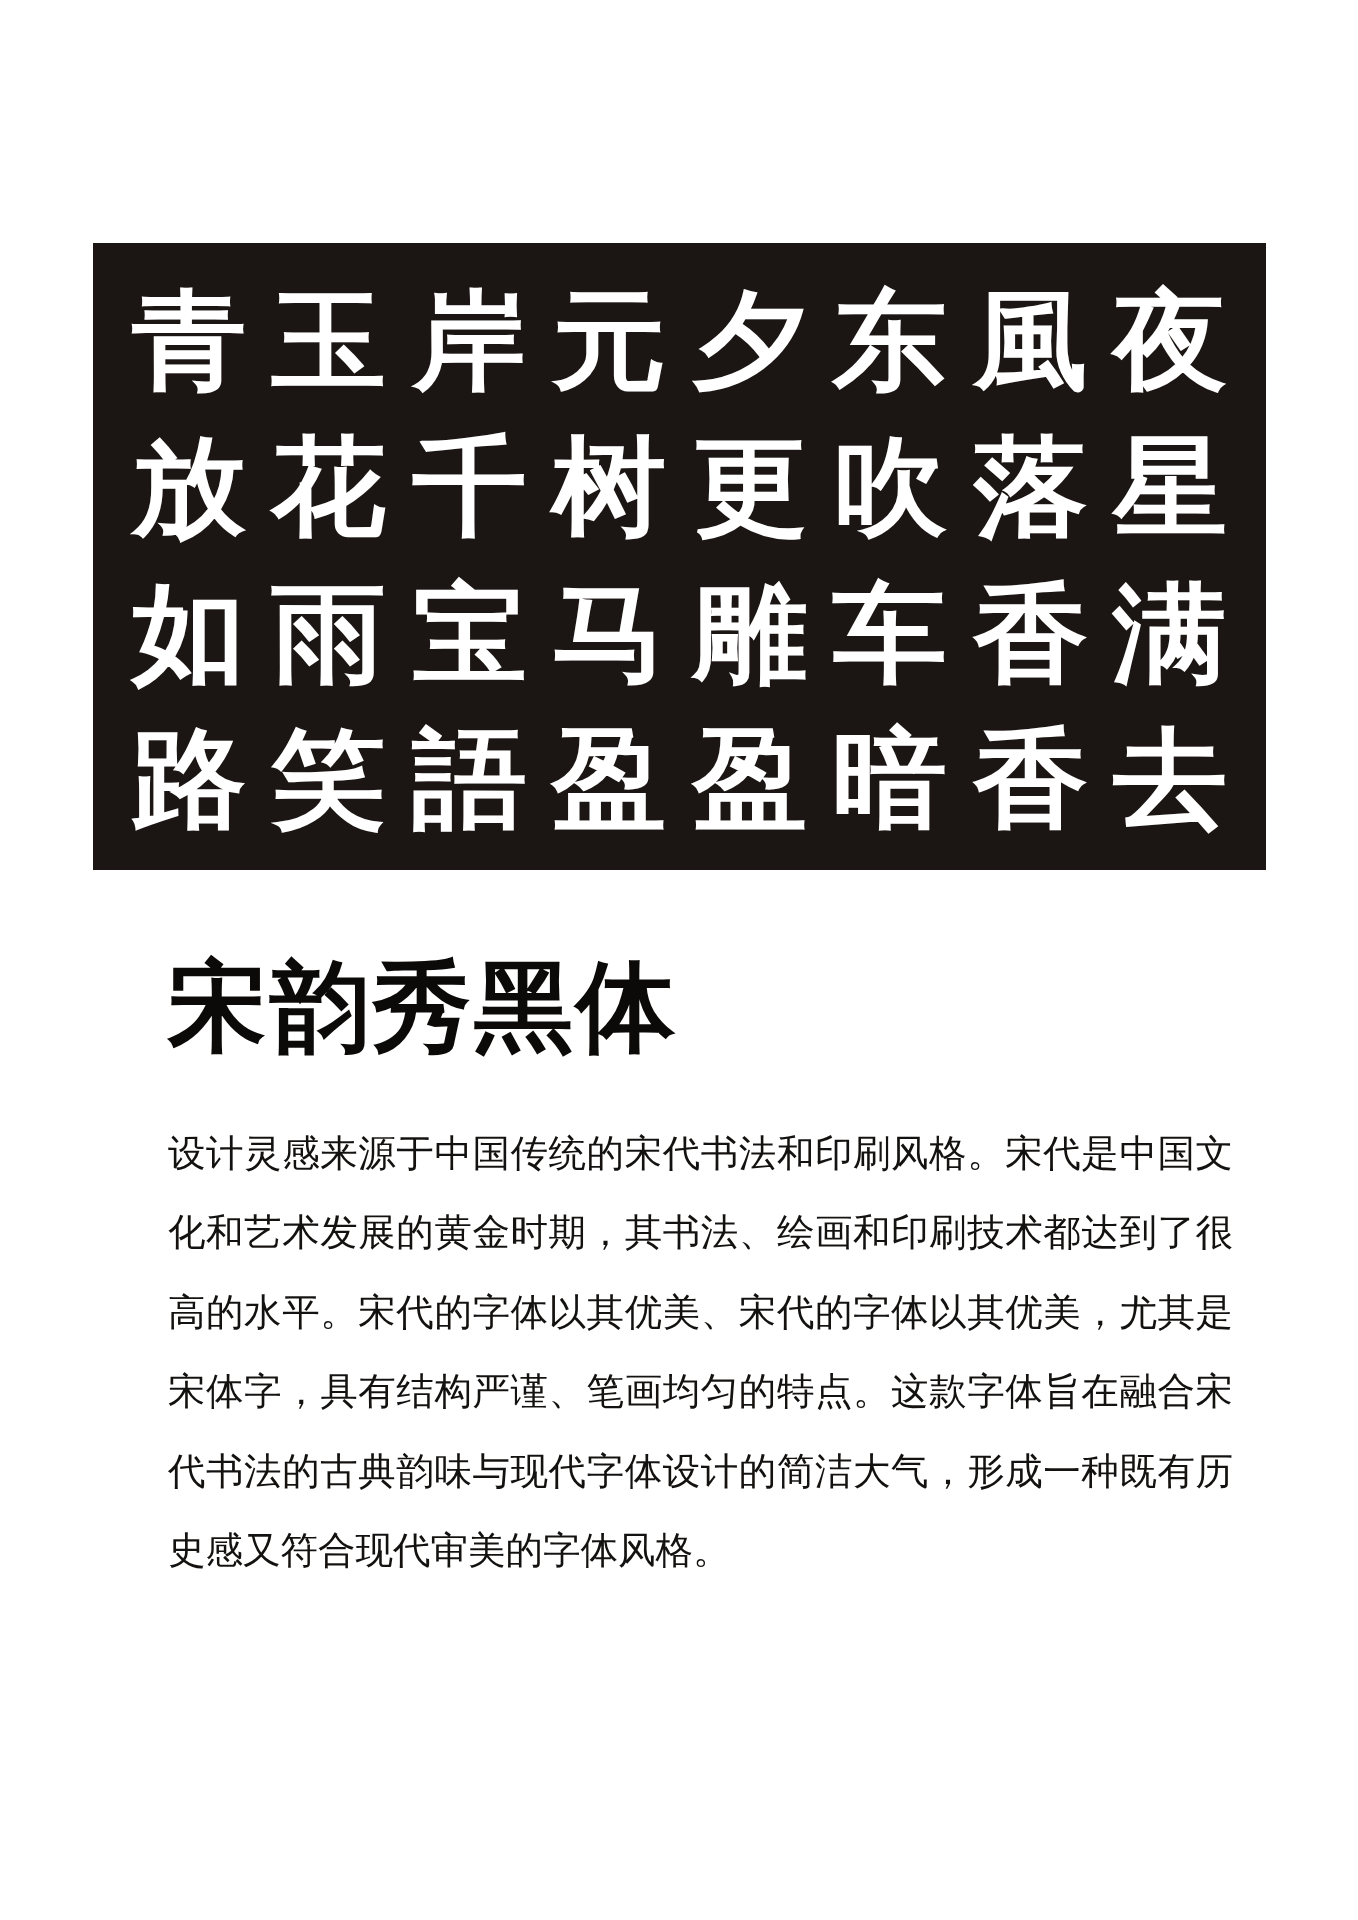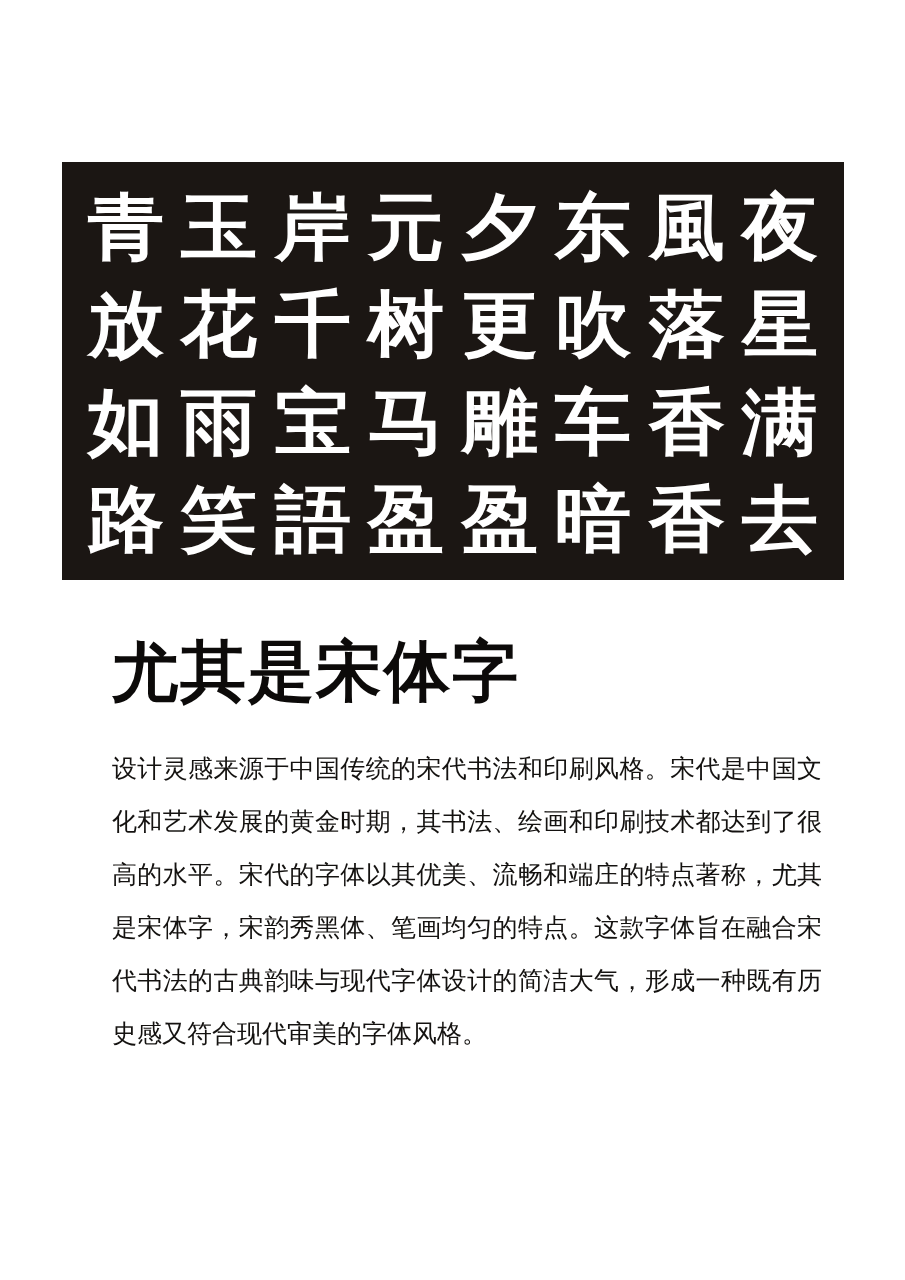--- a/index.html
+++ b/index.html
@@ -130,17 +130,17 @@
       <span class="glyph">語</span>
       <span class="glyph">盈</span>
       <span class="glyph">盈</span>
       <span class="glyph">暗</span>
       <span class="glyph">香</span>
       <span class="glyph">去</span>
     </div>
 
   </div>
 
-  <div class="title">尤其是宋体字</div>
+  <div class="title">宋韵秀黑体</div>
 
-  <div class="body-text">设计灵感来源于中国传统的宋代书法和印刷风格。宋代是中国文化和艺术发展的黄金时期，其书法、绘画和印刷技术都达到了很高的水平。宋代的字体以其优美、流畅和端庄的特点著称，尤其是宋体字，宋韵秀黑体、笔画均匀的特点。这款字体旨在融合宋代书法的古典韵味与现代字体设计的简洁大气，形成一种既有历史感又符合现代审美的字体风格。</div>
+  <div class="body-text">设计灵感来源于中国传统的宋代书法和印刷风格。宋代是中国文化和艺术发展的黄金时期，其书法、绘画和印刷技术都达到了很高的水平。宋代的字体以其优美、宋代的字体以其优美，尤其是宋体字，具有结构严谨、笔画均匀的特点。这款字体旨在融合宋代书法的古典韵味与现代字体设计的简洁大气，形成一种既有历史感又符合现代审美的字体风格。</div>
 
 </div>
 
 </body></html>

